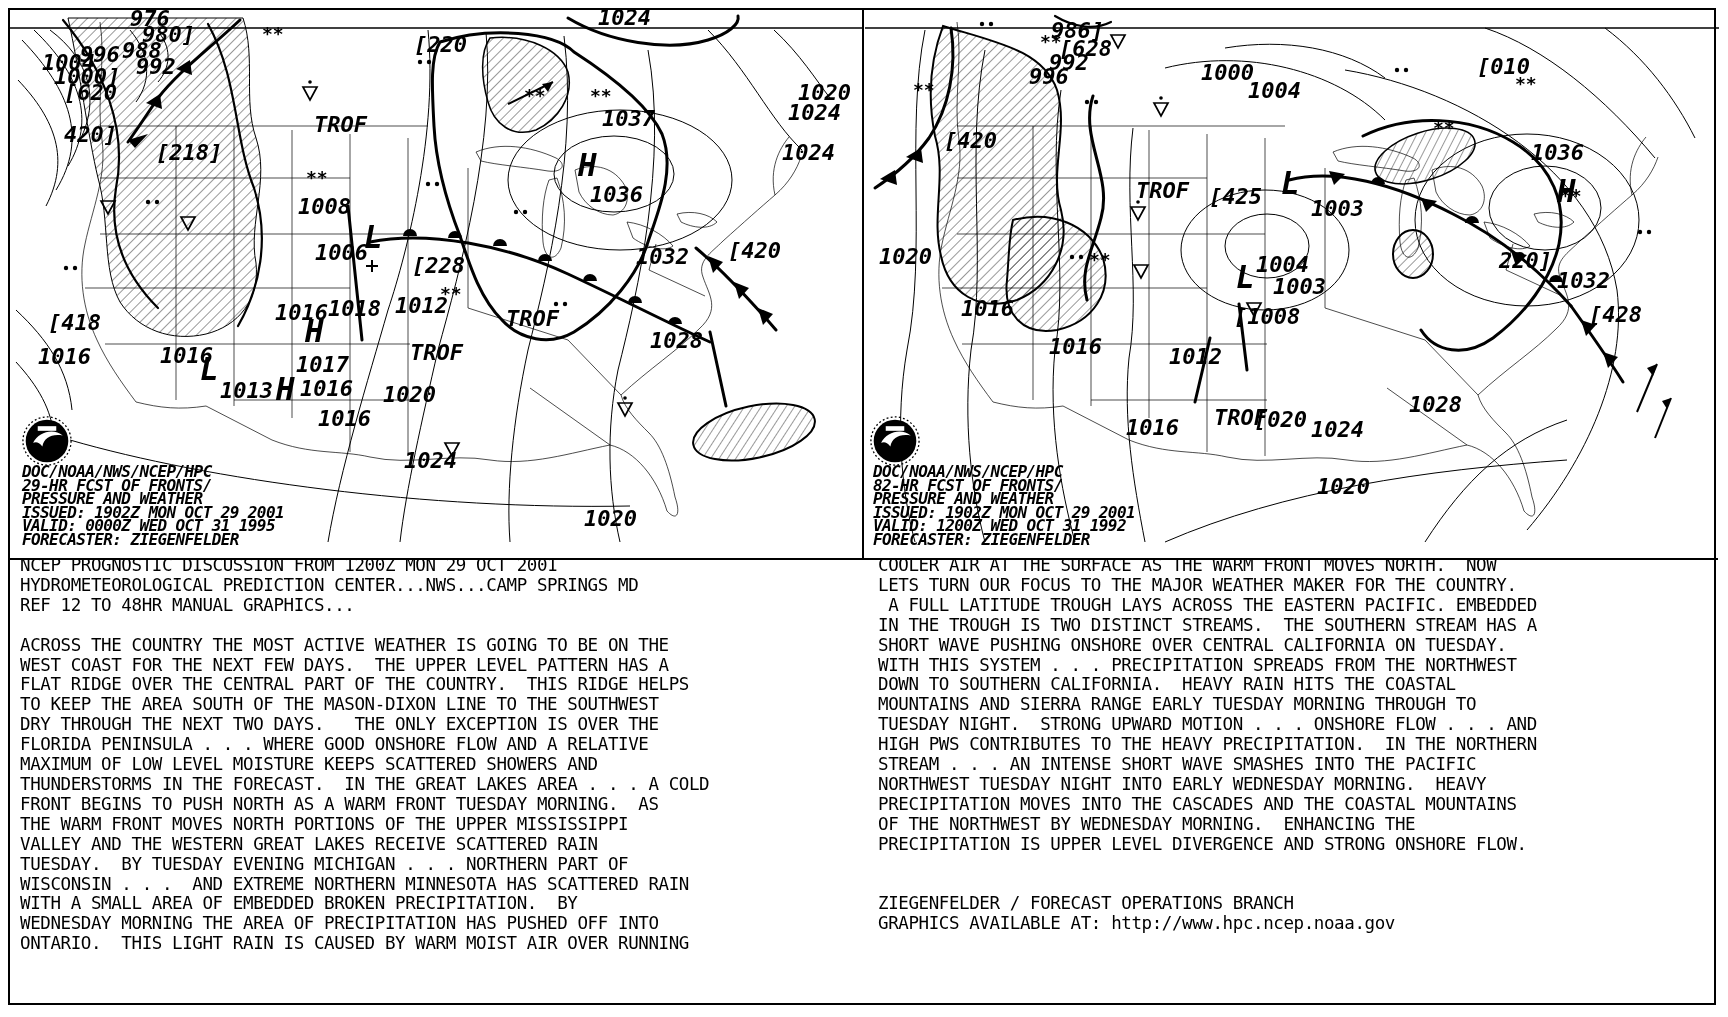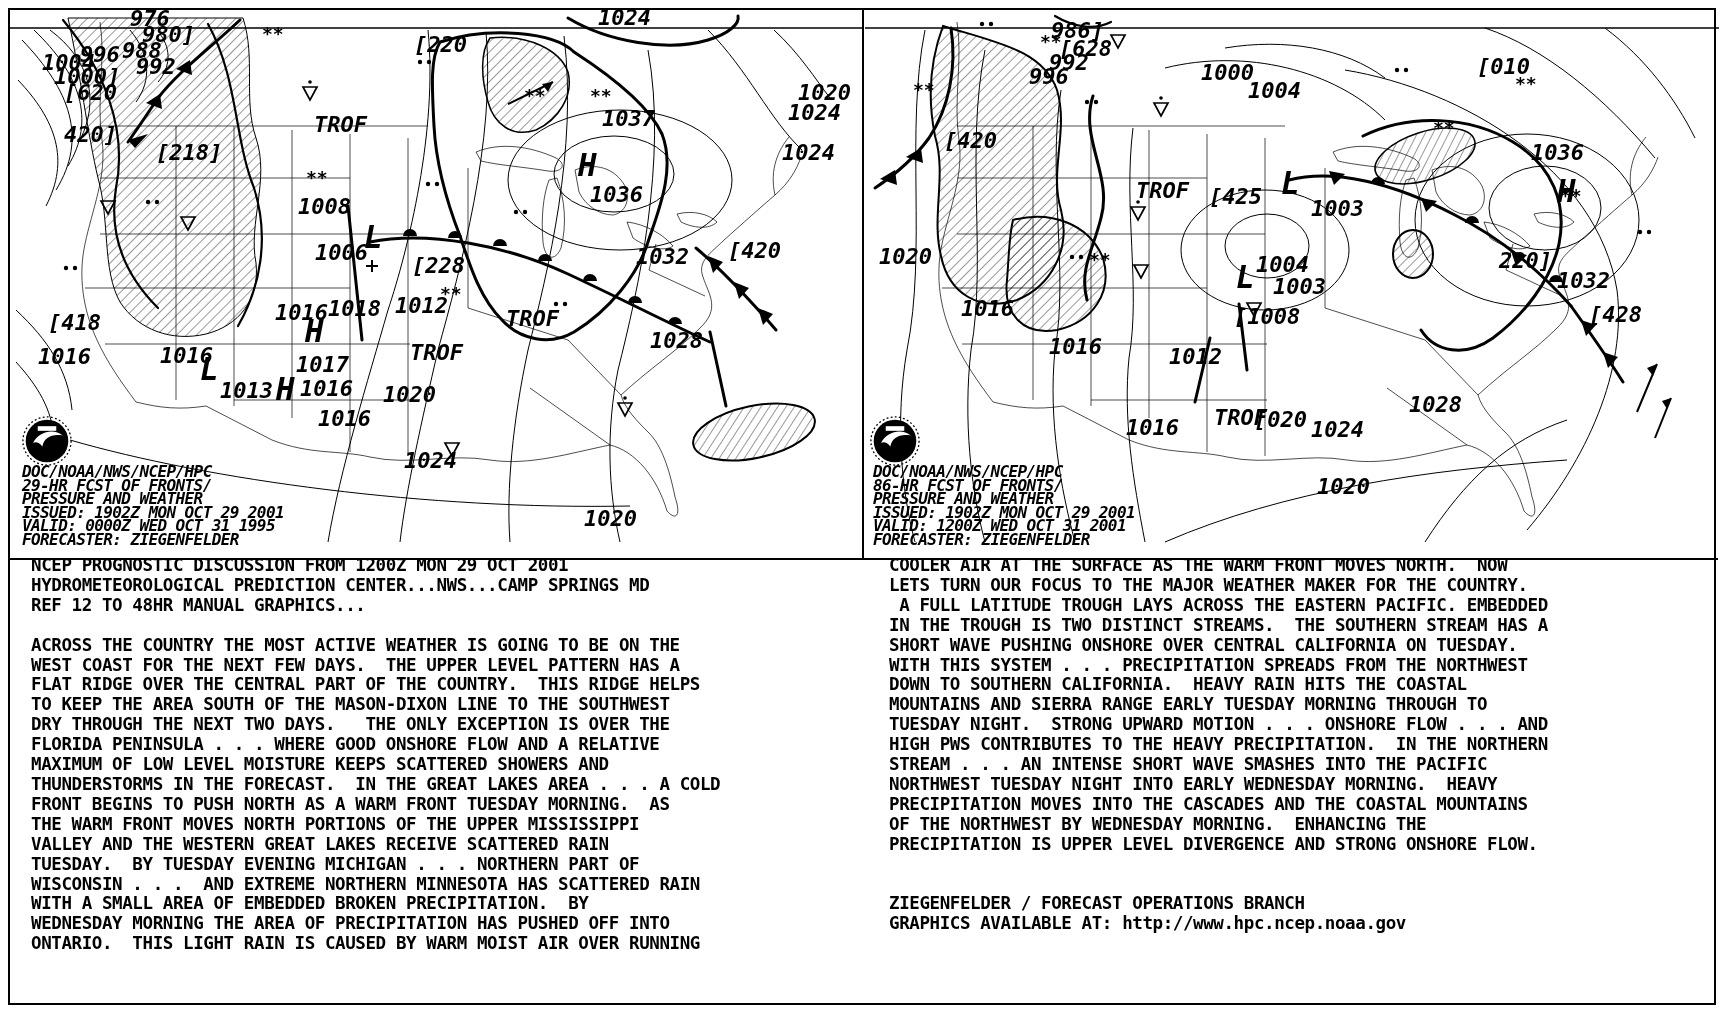--- a/index.html
+++ b/index.html
@@ -9,21 +9,21 @@
   .vdiv{position:absolute;left:862px;top:8px;height:551px;border-left:2px solid #000;}
   .hdiv{position:absolute;left:8px;top:558px;width:1710px;border-top:2px solid #000;}
   .panel{position:absolute;top:8px;width:854px;height:550px;overflow:hidden;font-style:italic;}
   .panel.pl{left:8px}.panel.pr{left:865px}
   .panel svg.map{position:absolute;left:0;top:0}
   .legend{position:absolute;font-size:16px;font-weight:bold;line-height:13.6px;letter-spacing:-0.6px;white-space:pre;}
   .panel.pl .legend{left:14px;top:457px}
   .panel.pr .legend{left:8px;top:457px}
   .logo{position:absolute;top:408px;}
   .panel.pl .logo{left:14px}.panel.pr .logo{left:5px}
-  .col{position:absolute;top:556px;font-size:17.5px;font-weight:bold;line-height:19.9px;letter-spacing:-0.4px;white-space:pre;margin-left:11px;}
+  .col{position:absolute;top:556px;font-size:17.5px;font-weight:normal;line-height:19.9px;letter-spacing:-0.4px;white-space:pre;}
   .col.cl{left:20px}.col.cr{left:878px}
   svg text{fill:#000}
   .ml{font-family:"DejaVu Sans Mono",monospace;font-weight:bold;font-size:22px}
   .mlbig{font-family:"DejaVu Sans Mono",monospace;font-weight:bold;font-size:31px}
   .syms{font-family:"DejaVu Sans Mono",monospace;font-weight:bold;font-size:18px}
   .thin{fill:none;stroke:#000;stroke-width:0.7}
   .iso{fill:none;stroke:#000;stroke-width:1}
   .bold{fill:none;stroke:#000;stroke-width:3;stroke-linecap:round}
   .b2{fill:none;stroke:#000;stroke-width:2.2;stroke-linecap:round}
   .blk{fill:#000;stroke:none}
@@ -338,21 +338,21 @@
           <circle cx="532" cy="62" r="2.2"></circle>
           <circle cx="541" cy="62" r="2.2"></circle>
         </g>
     </svg>
     <svg class="logo" width="50" height="50" viewBox="0 0 54 54">
       <circle cx="27" cy="27" r="23" fill="#000"></circle>
       <circle cx="27" cy="27" r="26" fill="none" stroke="#000" stroke-width="1.4" stroke-dasharray="2 2.5"></circle>
       <rect x="17" y="11" width="20" height="5" fill="#fff"></rect>
       <path d="M12,29 C18,17 34,13 44,21 C32,19 24,23 22,33 C18,27 14,28 12,29 Z" fill="#fff"></path>
     </svg>
-    <div class="legend"><div>DOC/NOAA/NWS/NCEP/HPC</div><div>86-HR FCST OF FRONTS/</div><div>PRESSURE AND WEATHER</div><div>ISSUED: 1902Z MON OCT 29 2001</div><div>VALID: 1200Z WED OCT 31 2001</div><div>FORECASTER: ZIEGENFELDER</div></div>
+    <div class="legend"><div>DOC/NOAA/NWS/NCEP/HPC</div><div>82-HR FCST OF FRONTS/</div><div>PRESSURE AND WEATHER</div><div>ISSUED: 1902Z MON OCT 29 2001</div><div>VALID: 1200Z WED OCT 31 1992</div><div>FORECASTER: ZIEGENFELDER</div></div>
   </div>
 
   <div class="vdiv"></div>
   <div class="hdiv"></div>
 
   <div class="col cl"><div>NCEP PROGNOSTIC DISCUSSION FROM 1200Z MON 29 OCT 2001</div><div>HYDROMETEOROLOGICAL PREDICTION CENTER...NWS...CAMP SPRINGS MD</div><div>REF 12 TO 48HR MANUAL GRAPHICS...</div><div>&nbsp;</div><div>ACROSS THE COUNTRY THE MOST ACTIVE WEATHER IS GOING TO BE ON THE</div><div>WEST COAST FOR THE NEXT FEW DAYS.  THE UPPER LEVEL PATTERN HAS A</div><div>FLAT RIDGE OVER THE CENTRAL PART OF THE COUNTRY.  THIS RIDGE HELPS</div><div>TO KEEP THE AREA SOUTH OF THE MASON-DIXON LINE TO THE SOUTHWEST</div><div>DRY THROUGH THE NEXT TWO DAYS.   THE ONLY EXCEPTION IS OVER THE</div><div>FLORIDA PENINSULA . . . WHERE GOOD ONSHORE FLOW AND A RELATIVE</div><div>MAXIMUM OF LOW LEVEL MOISTURE KEEPS SCATTERED SHOWERS AND</div><div>THUNDERSTORMS IN THE FORECAST.  IN THE GREAT LAKES AREA . . . A COLD</div><div>FRONT BEGINS TO PUSH NORTH AS A WARM FRONT TUESDAY MORNING.  AS</div><div>THE WARM FRONT MOVES NORTH PORTIONS OF THE UPPER MISSISSIPPI</div><div>VALLEY AND THE WESTERN GREAT LAKES RECEIVE SCATTERED RAIN</div><div>TUESDAY.  BY TUESDAY EVENING MICHIGAN . . . NORTHERN PART OF</div><div>WISCONSIN . . .  AND EXTREME NORTHERN MINNESOTA HAS SCATTERED RAIN</div><div>WITH A SMALL AREA OF EMBEDDED BROKEN PRECIPITATION.  BY</div><div>WEDNESDAY MORNING THE AREA OF PRECIPITATION HAS PUSHED OFF INTO</div><div>ONTARIO.  THIS LIGHT RAIN IS CAUSED BY WARM MOIST AIR OVER RUNNING</div></div>
   <div class="col cr"><div>COOLER AIR AT THE SURFACE AS THE WARM FRONT MOVES NORTH.  NOW</div><div>LETS TURN OUR FOCUS TO THE MAJOR WEATHER MAKER FOR THE COUNTRY.</div><div> A FULL LATITUDE TROUGH LAYS ACROSS THE EASTERN PACIFIC. EMBEDDED</div><div>IN THE TROUGH IS TWO DISTINCT STREAMS.  THE SOUTHERN STREAM HAS A</div><div>SHORT WAVE PUSHING ONSHORE OVER CENTRAL CALIFORNIA ON TUESDAY.</div><div>WITH THIS SYSTEM . . . PRECIPITATION SPREADS FROM THE NORTHWEST</div><div>DOWN TO SOUTHERN CALIFORNIA.  HEAVY RAIN HITS THE COASTAL</div><div>MOUNTAINS AND SIERRA RANGE EARLY TUESDAY MORNING THROUGH TO</div><div>TUESDAY NIGHT.  STRONG UPWARD MOTION . . . ONSHORE FLOW . . . AND</div><div>HIGH PWS CONTRIBUTES TO THE HEAVY PRECIPITATION.  IN THE NORTHERN</div><div>STREAM . . . AN INTENSE SHORT WAVE SMASHES INTO THE PACIFIC</div><div>NORTHWEST TUESDAY NIGHT INTO EARLY WEDNESDAY MORNING.  HEAVY</div><div>PRECIPITATION MOVES INTO THE CASCADES AND THE COASTAL MOUNTAINS</div><div>OF THE NORTHWEST BY WEDNESDAY MORNING.  ENHANCING THE</div><div>PRECIPITATION IS UPPER LEVEL DIVERGENCE AND STRONG ONSHORE FLOW.</div><div>&nbsp;</div><div>&nbsp;</div><div>ZIEGENFELDER / FORECAST OPERATIONS BRANCH</div><div>GRAPHICS AVAILABLE AT: http://www.hpc.ncep.noaa.gov</div></div>
 </div>
 
 </body></html>

